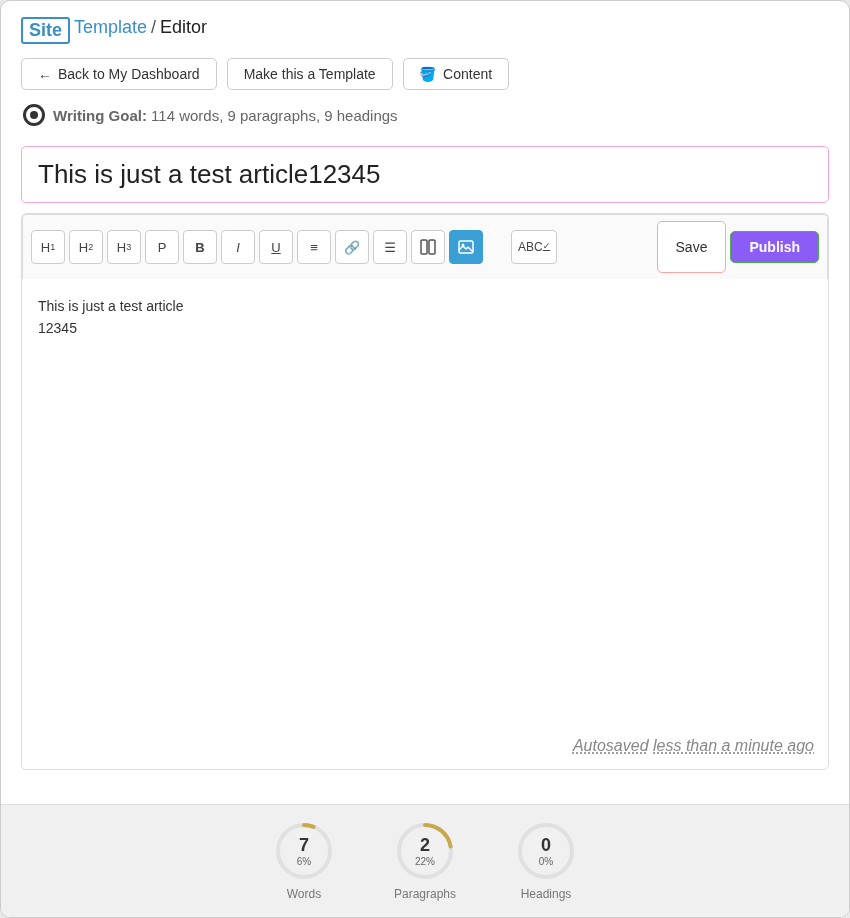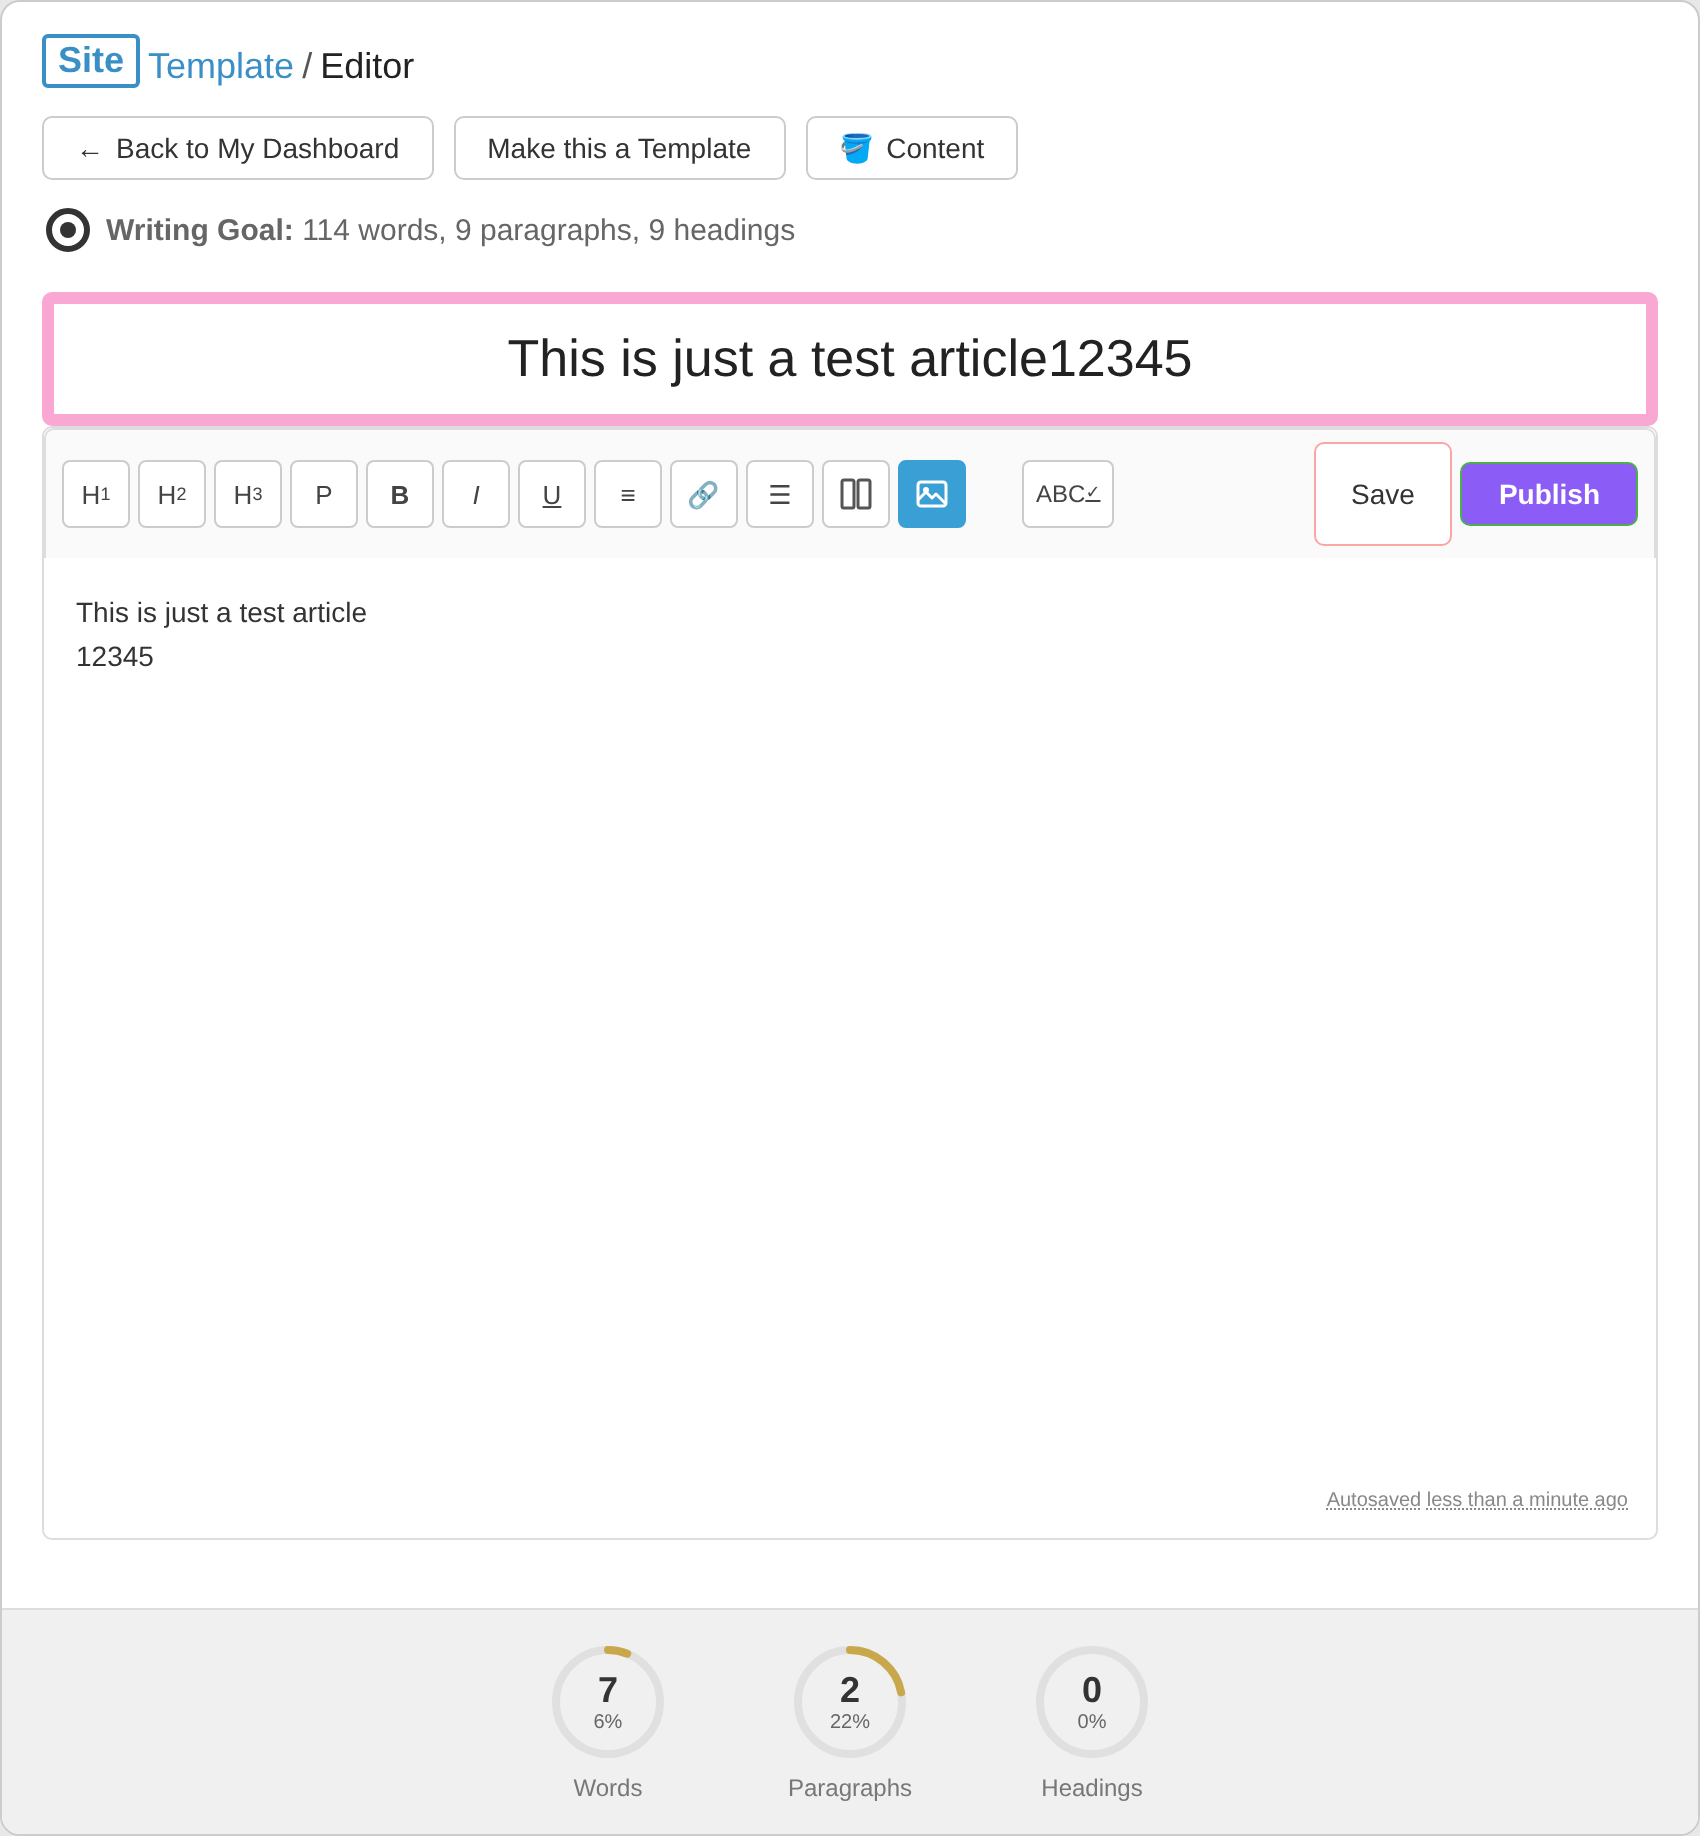--- a/index.html
+++ b/index.html
@@ -20,21 +20,21 @@
       overflow: hidden;
       display: flex;
       flex-direction: column;
     }
     .top-bar {
       padding: 16px 20px 10px 20px;
       border-bottom: none;
     }
     .breadcrumb {
       display: flex;
-      align-items: flex-end;
+      align-items: flex-start;
       gap: 4px;
       font-size: 20px;
       font-weight: 500;
       margin-bottom: 14px;
     }
     .breadcrumb-site {
       border: 2px solid #3a8fc7;
       color: #3a8fc7;
       padding: 1px 6px;
       border-radius: 3px;
@@ -101,26 +101,26 @@
     .main-content {
       padding: 0 20px;
       flex: 1;
       display: flex;
       flex-direction: column;
     }
     .title-input {
       width: 100%;
       font-size: 26px;
       font-weight: 400;
-      border: 6px solid #f9a8d4;
+      border: 1px solid #f9a8d4;
       border-radius: 5px;
       padding: 12px 16px;
       outline: none;
       color: #222;
-      text-align: center;
+      margin-bottom: 10px;
     }
     .tool-btn {
       min-width: 34px;
       height: 34px;
       border: 1px solid #ccc;
       border-radius: 4px;
       background: #fff;
       cursor: pointer;
       display: flex;
       align-items: center;
@@ -154,22 +154,23 @@
       background: #8b5cf6;
       font-size: 14px;
       cursor: pointer;
       color: #fff;
       font-weight: 600;
     }
     .autosave {
       position: absolute;
       bottom: 10px;
       right: 14px;
-      font-size: 10px;
+      font-size: 16px;
       color: #888;
+      font-style: italic;
     }
     .autosave span {
       text-decoration: underline;
       text-decoration-style: dotted;
     }
     .editor-toolbar-row {
       display: flex;
       align-items: center;
       gap: 4px;
       border: 1px solid #ddd;

